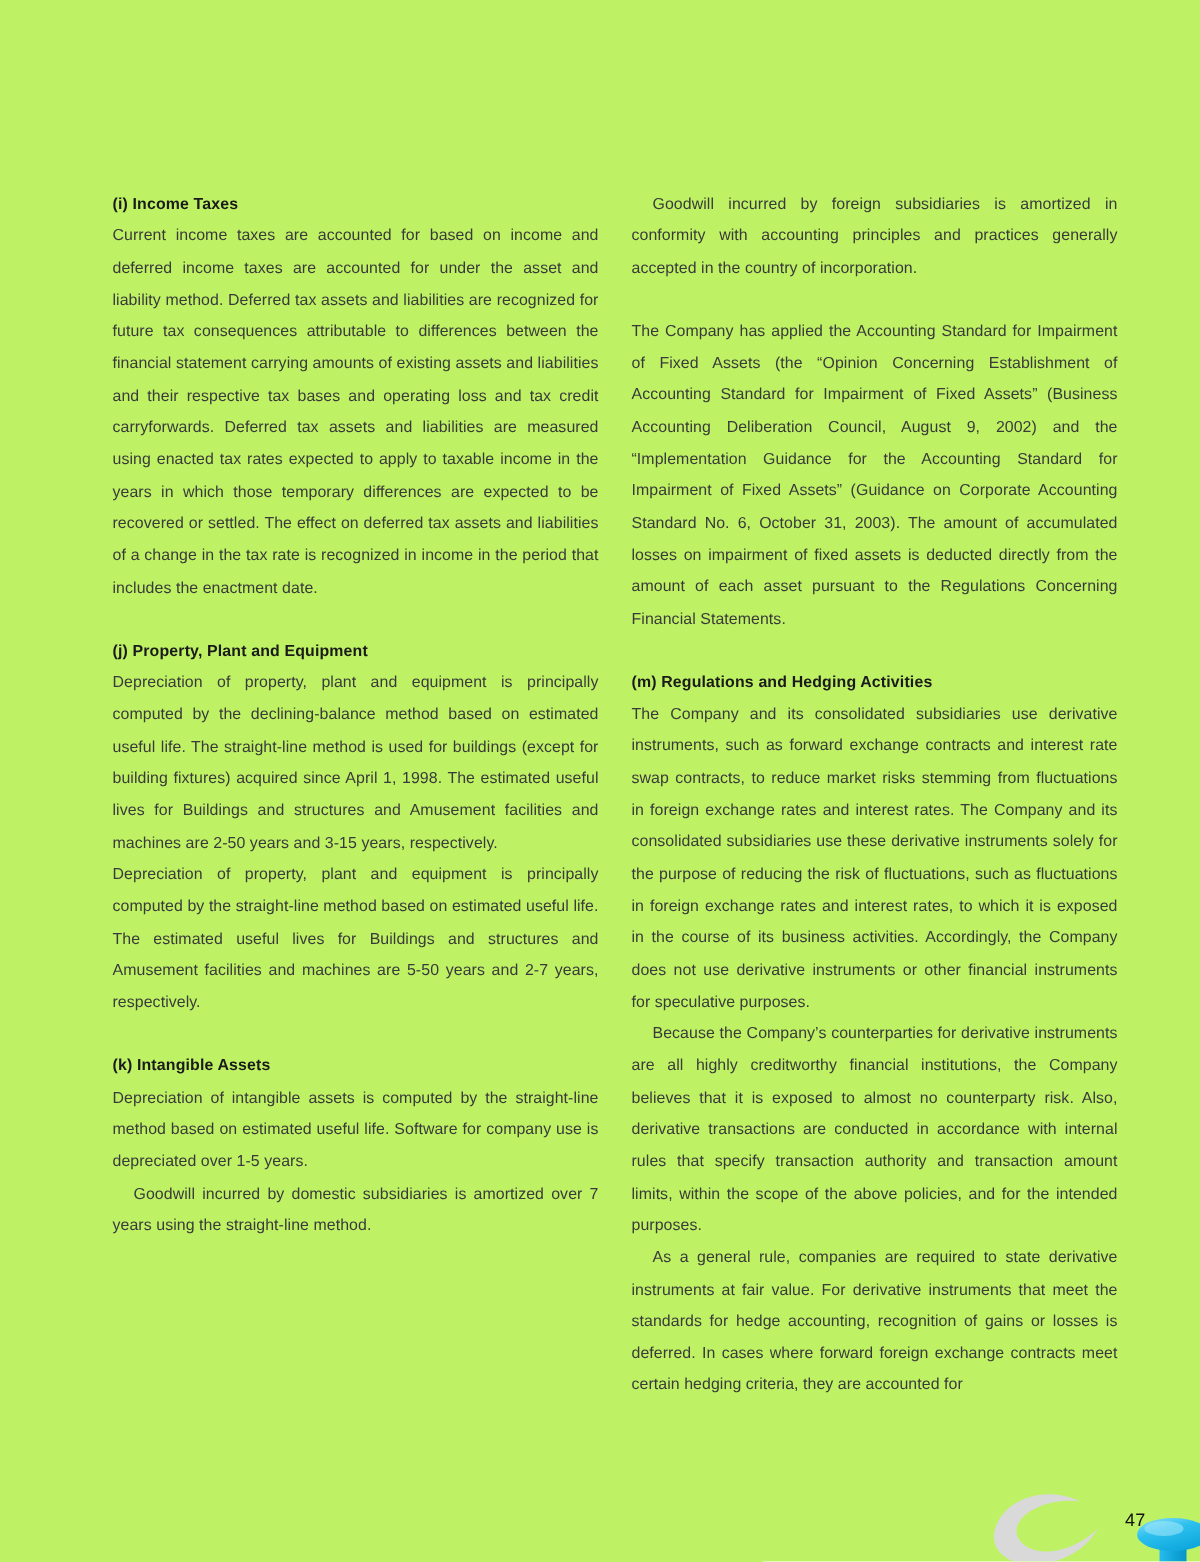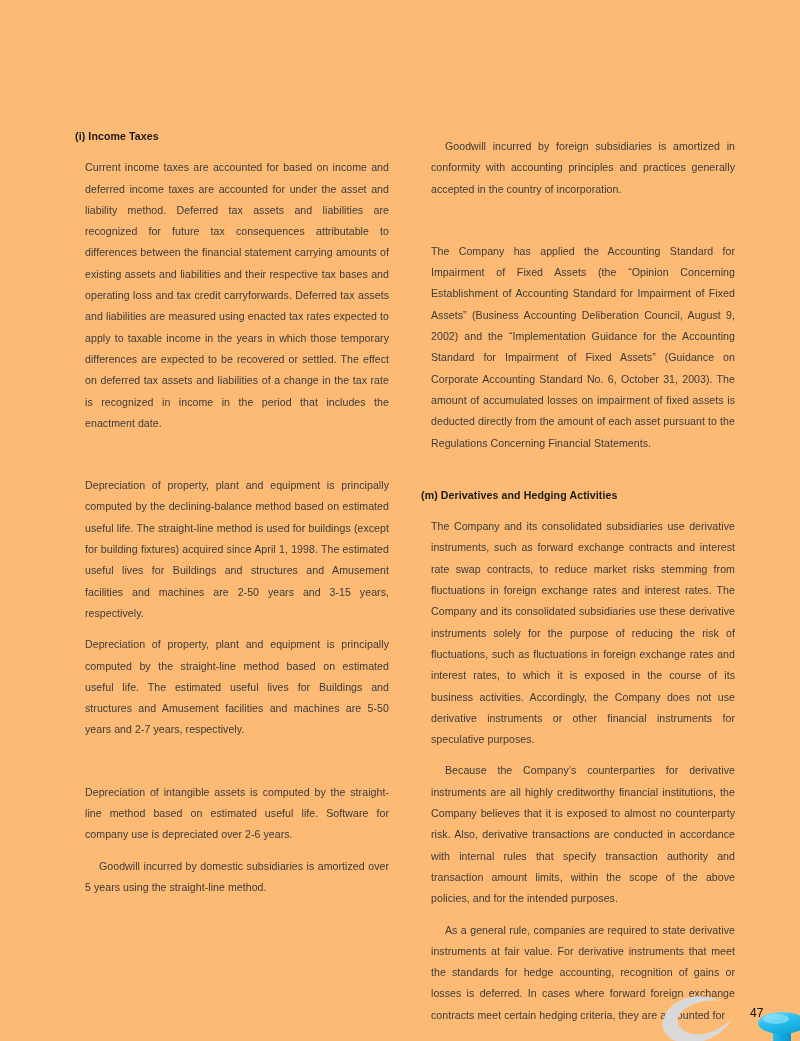--- a/index.html
+++ b/index.html
@@ -4,21 +4,21 @@
 <style>
   html, body {
     margin: 0;
     padding: 0;
     background: #ffffff;
   }
   .page {
     position: relative;
     width: 800px;
     height: 1041px;
-    background: #fdba74;
+    background: #bef264;
     overflow: hidden;
     font-family: "Liberation Sans", sans-serif;
   }
   .columns {
     position: absolute;
     top: 126px;
     left: 75px;
     width: 670px;
     display: flex;
     gap: 22px;
@@ -31,21 +31,21 @@
     font-weight: bold;
     color: #1a1a1a;
     line-height: 21.3px;
     margin: 0 0 0 0;
     letter-spacing: 0.1px;
   }
   .para {
     font-size: 10.6px;
     color: #3a3a3a;
     line-height: 21.3px;
-    margin: 10px;
+    margin: 0;
     text-align: justify;
     text-justify: inter-word;
     letter-spacing: 0.05px;
   }
   .para.indent {
     text-indent: 14px;
   }
   .spacer {
     height: 21px;
   }
@@ -84,32 +84,34 @@
 </head>
 <body>
 
 <div class="page">
 
   <div class="columns">
     <div class="column" id="left-column">
         <p class="heading">(i) Income Taxes</p>
         <p class="para">Current income taxes are accounted for based on income and deferred income taxes are accounted for under the asset and liability method. Deferred tax assets and liabilities are recognized for future tax consequences attributable to differences between the financial statement carrying amounts of existing assets and liabilities and their respective tax bases and operating loss and tax credit carryforwards. Deferred tax assets and liabilities are measured using enacted tax rates expected to apply to taxable income in the years in which those temporary differences are expected to be recovered or settled. The effect on deferred tax assets and liabilities of a change in the tax rate is recognized in income in the period that includes the enactment date.</p>
         <div class="spacer"></div>
+        <p class="heading">(j) Property, Plant and Equipment</p>
         <p class="para">Depreciation of property, plant and equipment is principally computed by the declining-balance method based on estimated useful life. The straight-line method is used for buildings (except for building fixtures) acquired since April 1, 1998. The estimated useful lives for Buildings and structures and Amusement facilities and machines are 2-50 years and 3-15 years, respectively.</p>
         <p class="para">Depreciation of property, plant and equipment is principally computed by the straight-line method based on estimated useful life. The estimated useful lives for Buildings and structures and Amusement facilities and machines are 5-50 years and 2-7 years, respectively.</p>
         <div class="spacer"></div>
-        <p class="para">Depreciation of intangible assets is computed by the straight-line method based on estimated useful life. Software for company use is depreciated over 2-6 years.</p>
-        <p class="para indent">Goodwill incurred by domestic subsidiaries is amortized over 5 years using the straight-line method.</p>
+        <p class="heading">(k) Intangible Assets</p>
+        <p class="para">Depreciation of intangible assets is computed by the straight-line method based on estimated useful life. Software for company use is depreciated over 1-5 years.</p>
+        <p class="para indent">Goodwill incurred by domestic subsidiaries is amortized over 7 years using the straight-line method.</p>
       </div>
     <div class="column" id="right-column">
         <p class="para indent">Goodwill incurred by foreign subsidiaries is amortized in conformity with accounting principles and practices generally accepted in the country of incorporation.</p>
         <div class="spacer"></div>
         <p class="para">The Company has applied the Accounting Standard for Impairment of Fixed Assets (the “Opinion Concerning Establishment of Accounting Standard for Impairment of Fixed Assets” (Business Accounting Deliberation Council, August 9, 2002) and the “Implementation Guidance for the Accounting Standard for Impairment of Fixed Assets” (Guidance on Corporate Accounting Standard No. 6, October 31, 2003). The amount of accumulated losses on impairment of fixed assets is deducted directly from the amount of each asset pursuant to the Regulations Concerning Financial Statements.</p>
         <div class="spacer"></div>
-        <p class="heading">(m) Derivatives and Hedging Activities</p>
+        <p class="heading">(m) Regulations and Hedging Activities</p>
         <p class="para">The Company and its consolidated subsidiaries use derivative instruments, such as forward exchange contracts and interest rate swap contracts, to reduce market risks stemming from fluctuations in foreign exchange rates and interest rates. The Company and its consolidated subsidiaries use these derivative instruments solely for the purpose of reducing the risk of fluctuations, such as fluctuations in foreign exchange rates and interest rates, to which it is exposed in the course of its business activities. Accordingly, the Company does not use derivative instruments or other financial instruments for speculative purposes.</p>
         <p class="para indent">Because the Company’s counterparties for derivative instruments are all highly creditworthy financial institutions, the Company believes that it is exposed to almost no counterparty risk. Also, derivative transactions are conducted in accordance with internal rules that specify transaction authority and transaction amount limits, within the scope of the above policies, and for the intended purposes.</p>
         <p class="para indent">As a general rule, companies are required to state derivative instruments at fair value. For derivative instruments that meet the standards for hedge accounting, recognition of gains or losses is deferred. In cases where forward foreign exchange contracts meet certain hedging criteria, they are accounted for</p>
       </div>
   </div>
 
   <div class="footer">
 
     <svg class="swoosh" viewBox="0 0 76 48">
       <path d="M60 6 C40 -4 14 2 5 20 C-3 36 10 48 28 48 C48 48 64 38 72 24 C62 34 46 41 33 39 C20 37 14 27 20 19 C27 9 45 4 60 6 Z" fill="#d9d9d9"></path>

